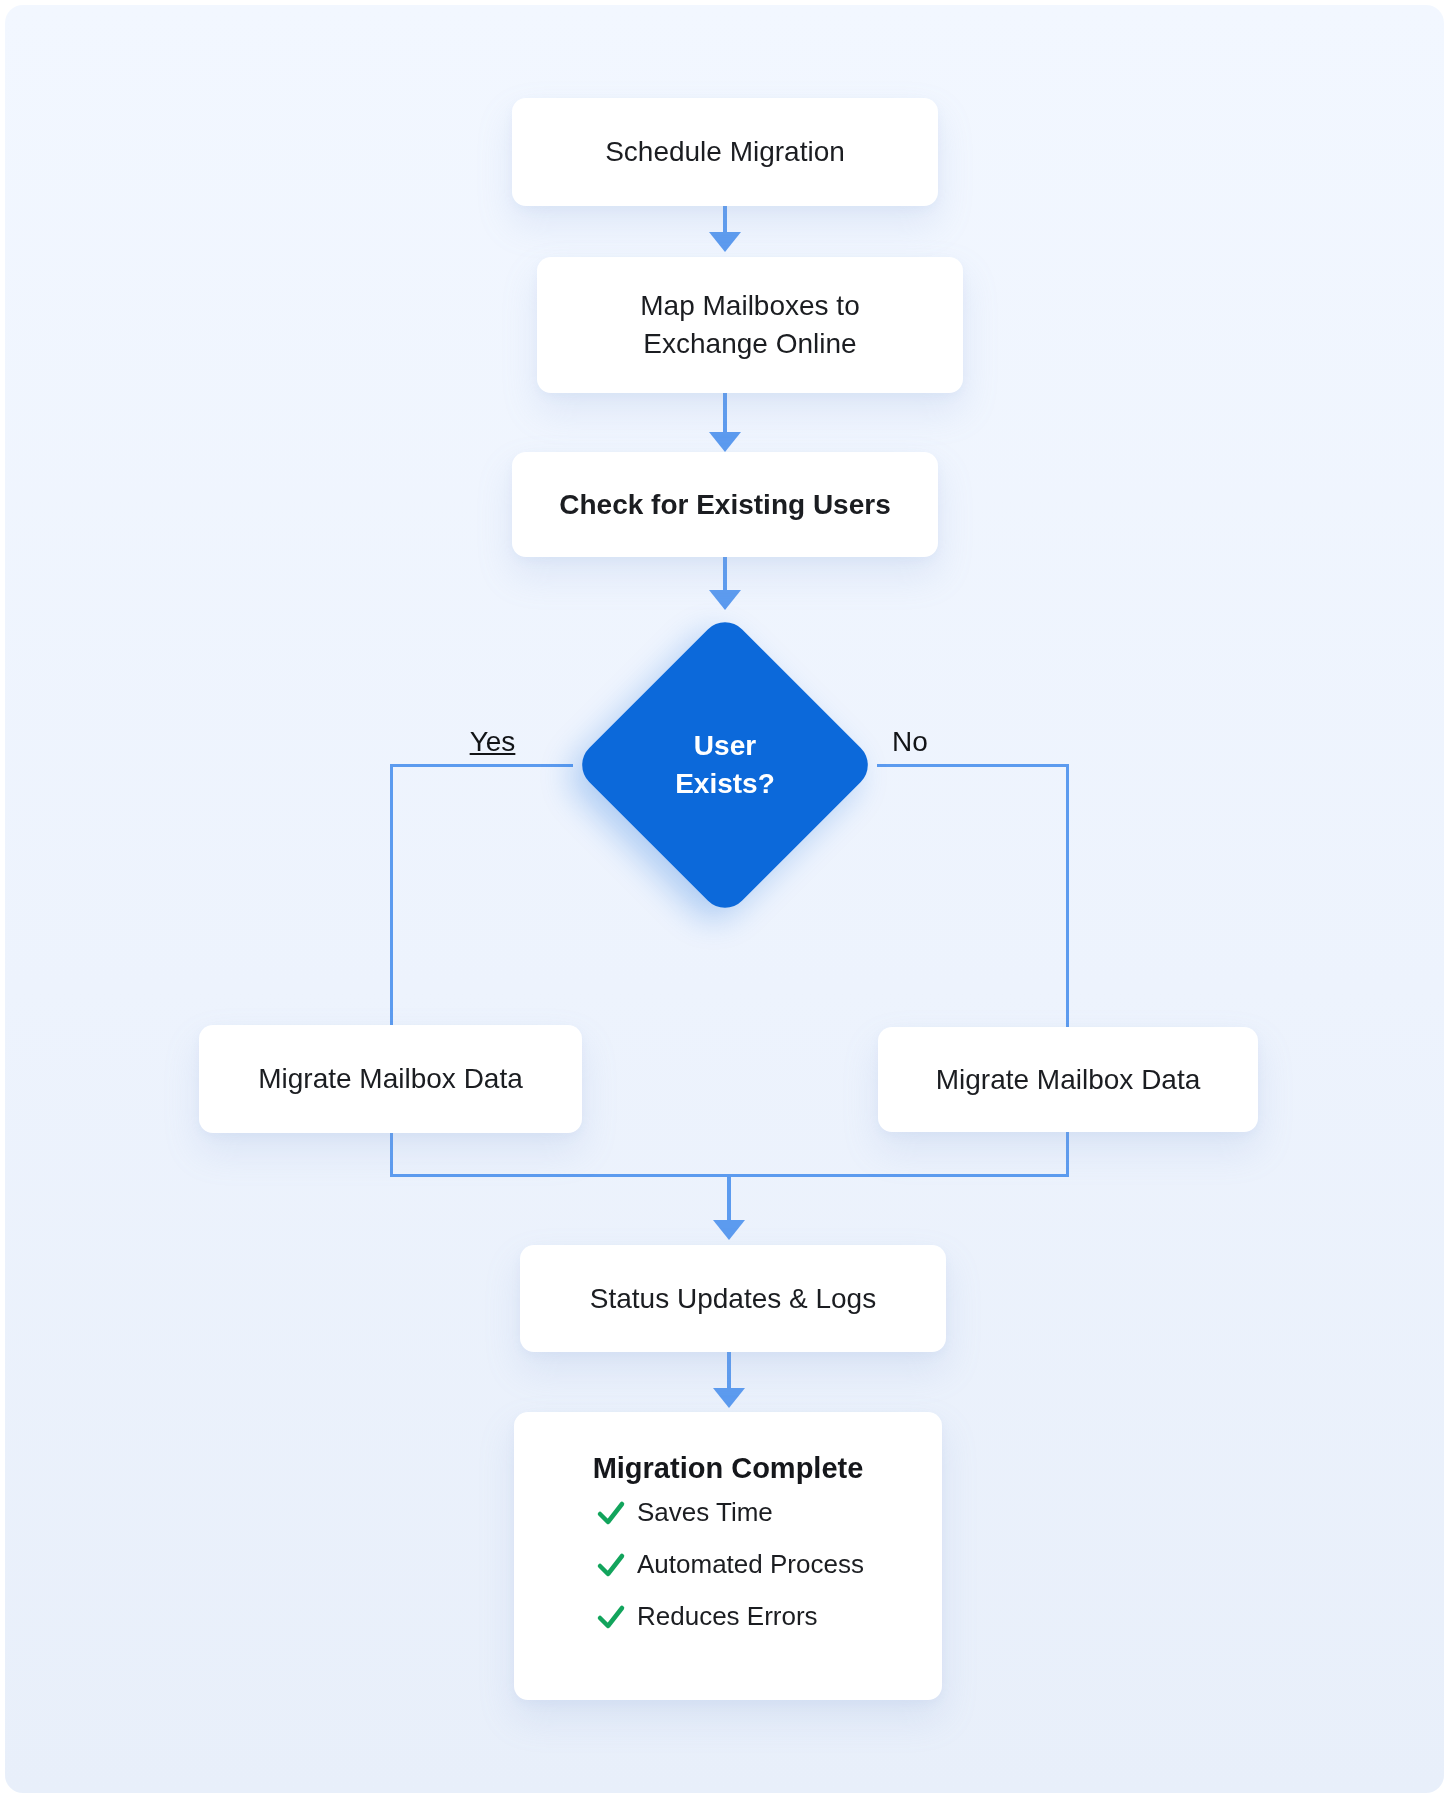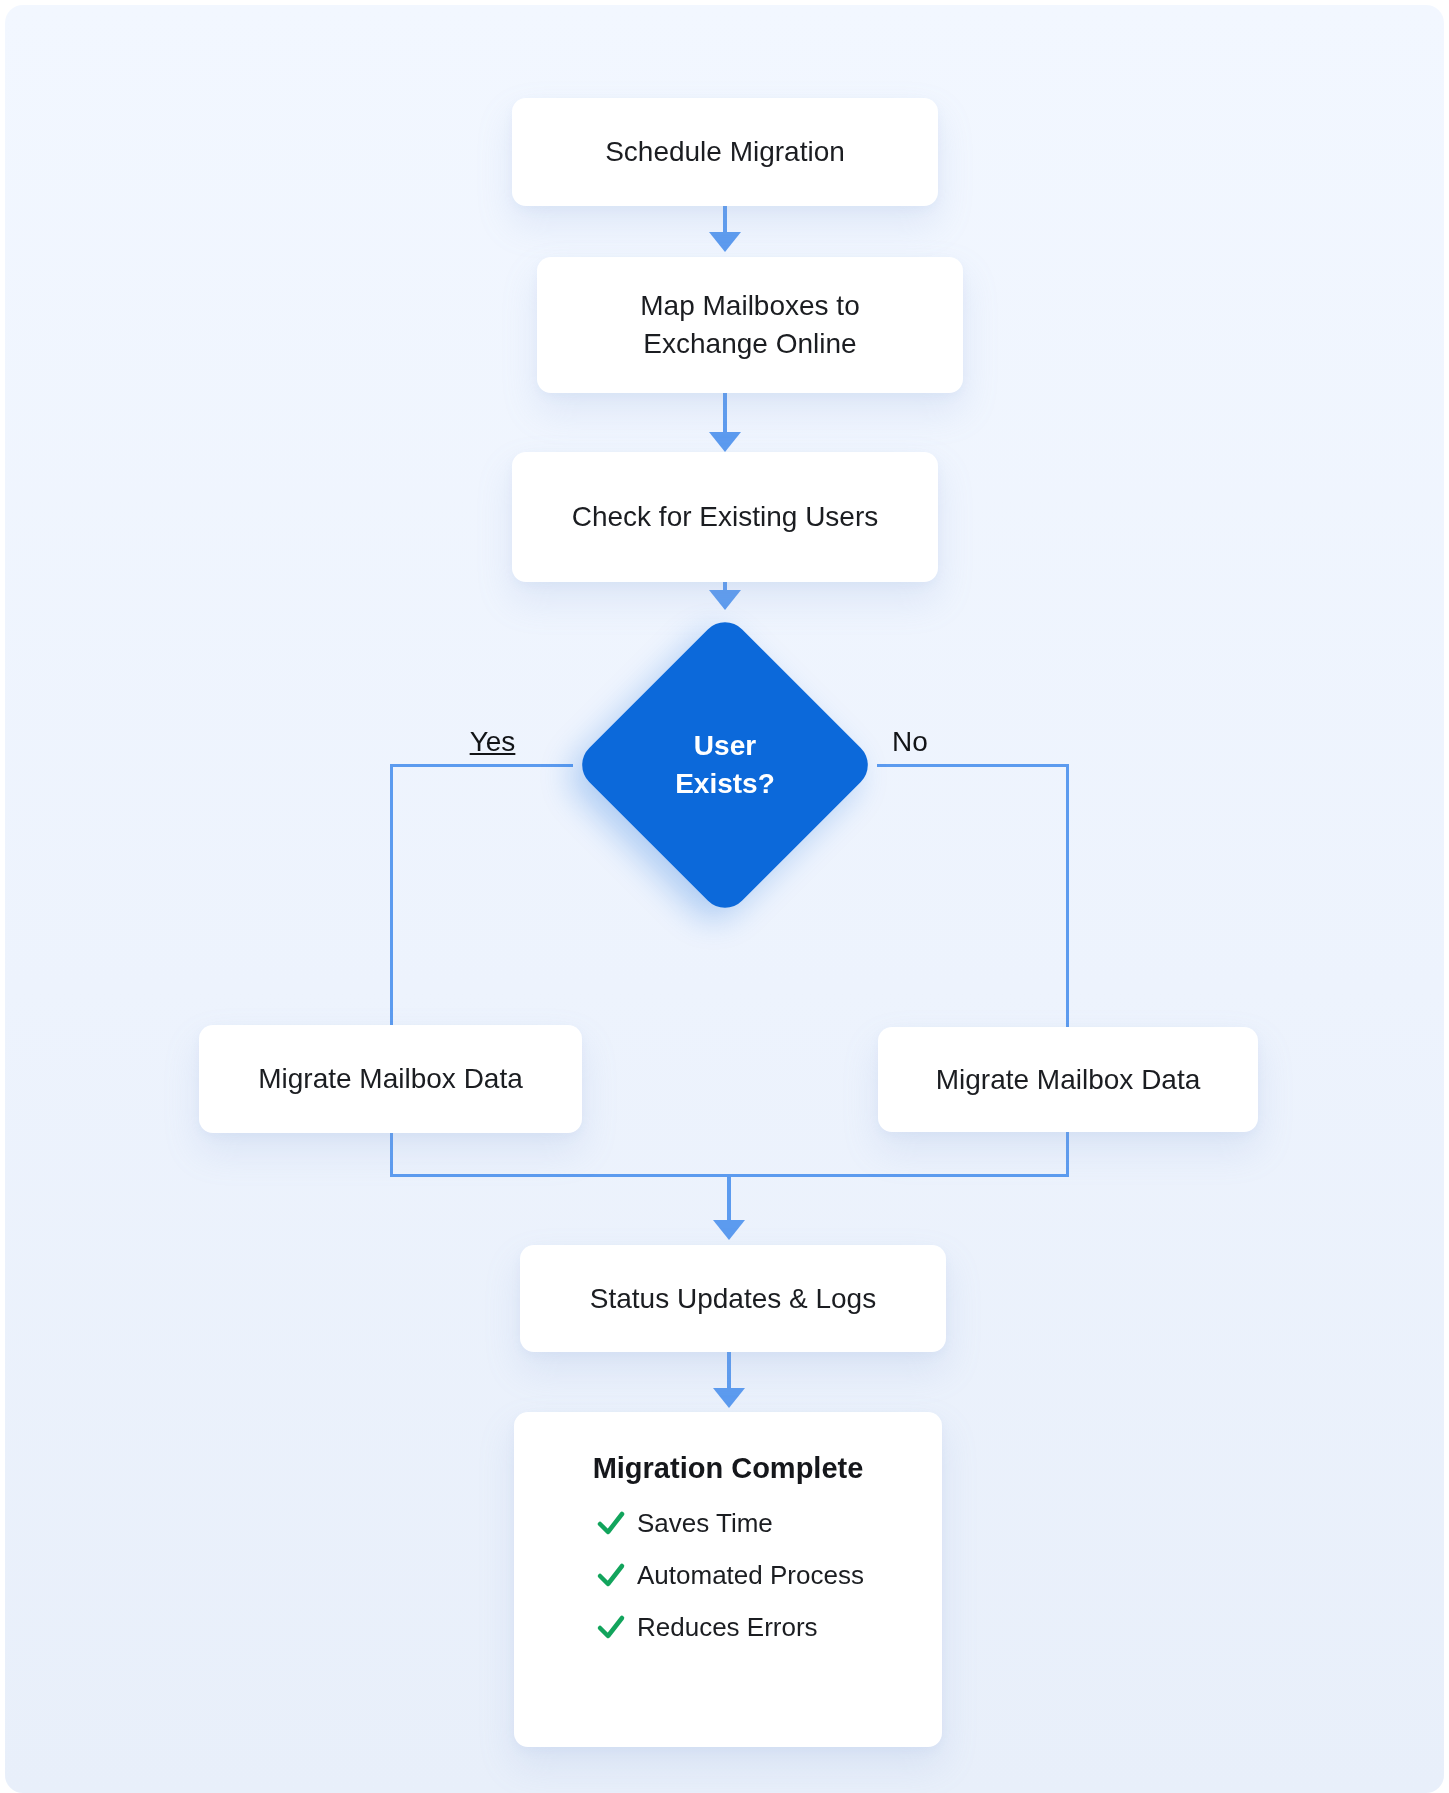--- a/index.html
+++ b/index.html
@@ -45,21 +45,21 @@
     color:#ffffff;font-size:28px;font-weight:700;line-height:1.35;text-align:center;
   }
   .branch-label{
     position:absolute;font-size:28px;color:#121417;
   }
   .final-title{
     text-align:center;margin:38px 0 0 0;
     font-size:29px;font-weight:700;color:#15171B;line-height:36px;
   }
   .check-list{margin-top:11px;padding-left:81px;}
-  .check-row{display:flex;align-items:center;height:52px;}
+  .check-row{display:flex;height:52px;}
   .check-row svg{flex:0 0 auto;margin-right:10px;}
   .check-row .item-text{font-size:26px;color:#1B1D21;}
 </style>
 </head>
 <body>
 
 <div id="stage">
   <div class="canvas"></div>
 
   <div class="line" style="left:391px;top:764px;width:182px;height:3px;"></div>
@@ -87,21 +87,21 @@
     <span class="lbl">Schedule Migration</span>
   </div>
 
   <div class="node" style="left:537px;top:257px;width:426px;height:136px;">
     <span class="lbl">
       <span style="display:block;">Map Mailboxes to</span>
       <span style="display:block;">Exchange Online</span>
     </span>
   </div>
 
-  <div class="node" style="left:512px;top:452px;width:426px;height:130px;">
+  <div class="node" style="left:512px;top:452px;width:426px;height:105px;font-weight:bold;">
     <span class="lbl">Check for Existing Users</span>
   </div>
 
   <div class="diamond"></div>
   <div class="diamond-text">
     <span>User</span>
     <span>Exists?</span>
   </div>
 
   <div class="branch-label" style="left:420px;top:726px;width:145px;text-align:center;text-decoration:underline;">Yes</div>
@@ -113,21 +113,21 @@
   </div>
 
   <div class="node" style="left:878px;top:1027px;width:380px;height:105px;">
     <span class="lbl">Migrate Mailbox Data</span>
   </div>
 
   <div class="node" style="left:520px;top:1245px;width:426px;height:107px;">
     <span class="lbl">Status Updates &amp; Logs</span>
   </div>
 
-  <div class="node" style="left:514px;top:1412px;width:428px;height:335px;display:block;text-align:left;">
+  <div class="node" style="left:514px;top:1412px;width:428px;height:288px;display:block;text-align:left;">
     <div class="final-title">Migration Complete</div>
     <div class="check-list">
       <div class="check-row">
         <svg width="32" height="32" viewBox="0 0 32 32">
             <path d="M5 17 L13 25 L27 7" fill="none" stroke="#12A45C" stroke-width="4.5" stroke-linecap="round" stroke-linejoin="round"></path>
           </svg>
         <span class="item-text">Saves Time</span>
       </div>
       <div class="check-row">
         <svg width="32" height="32" viewBox="0 0 32 32">

